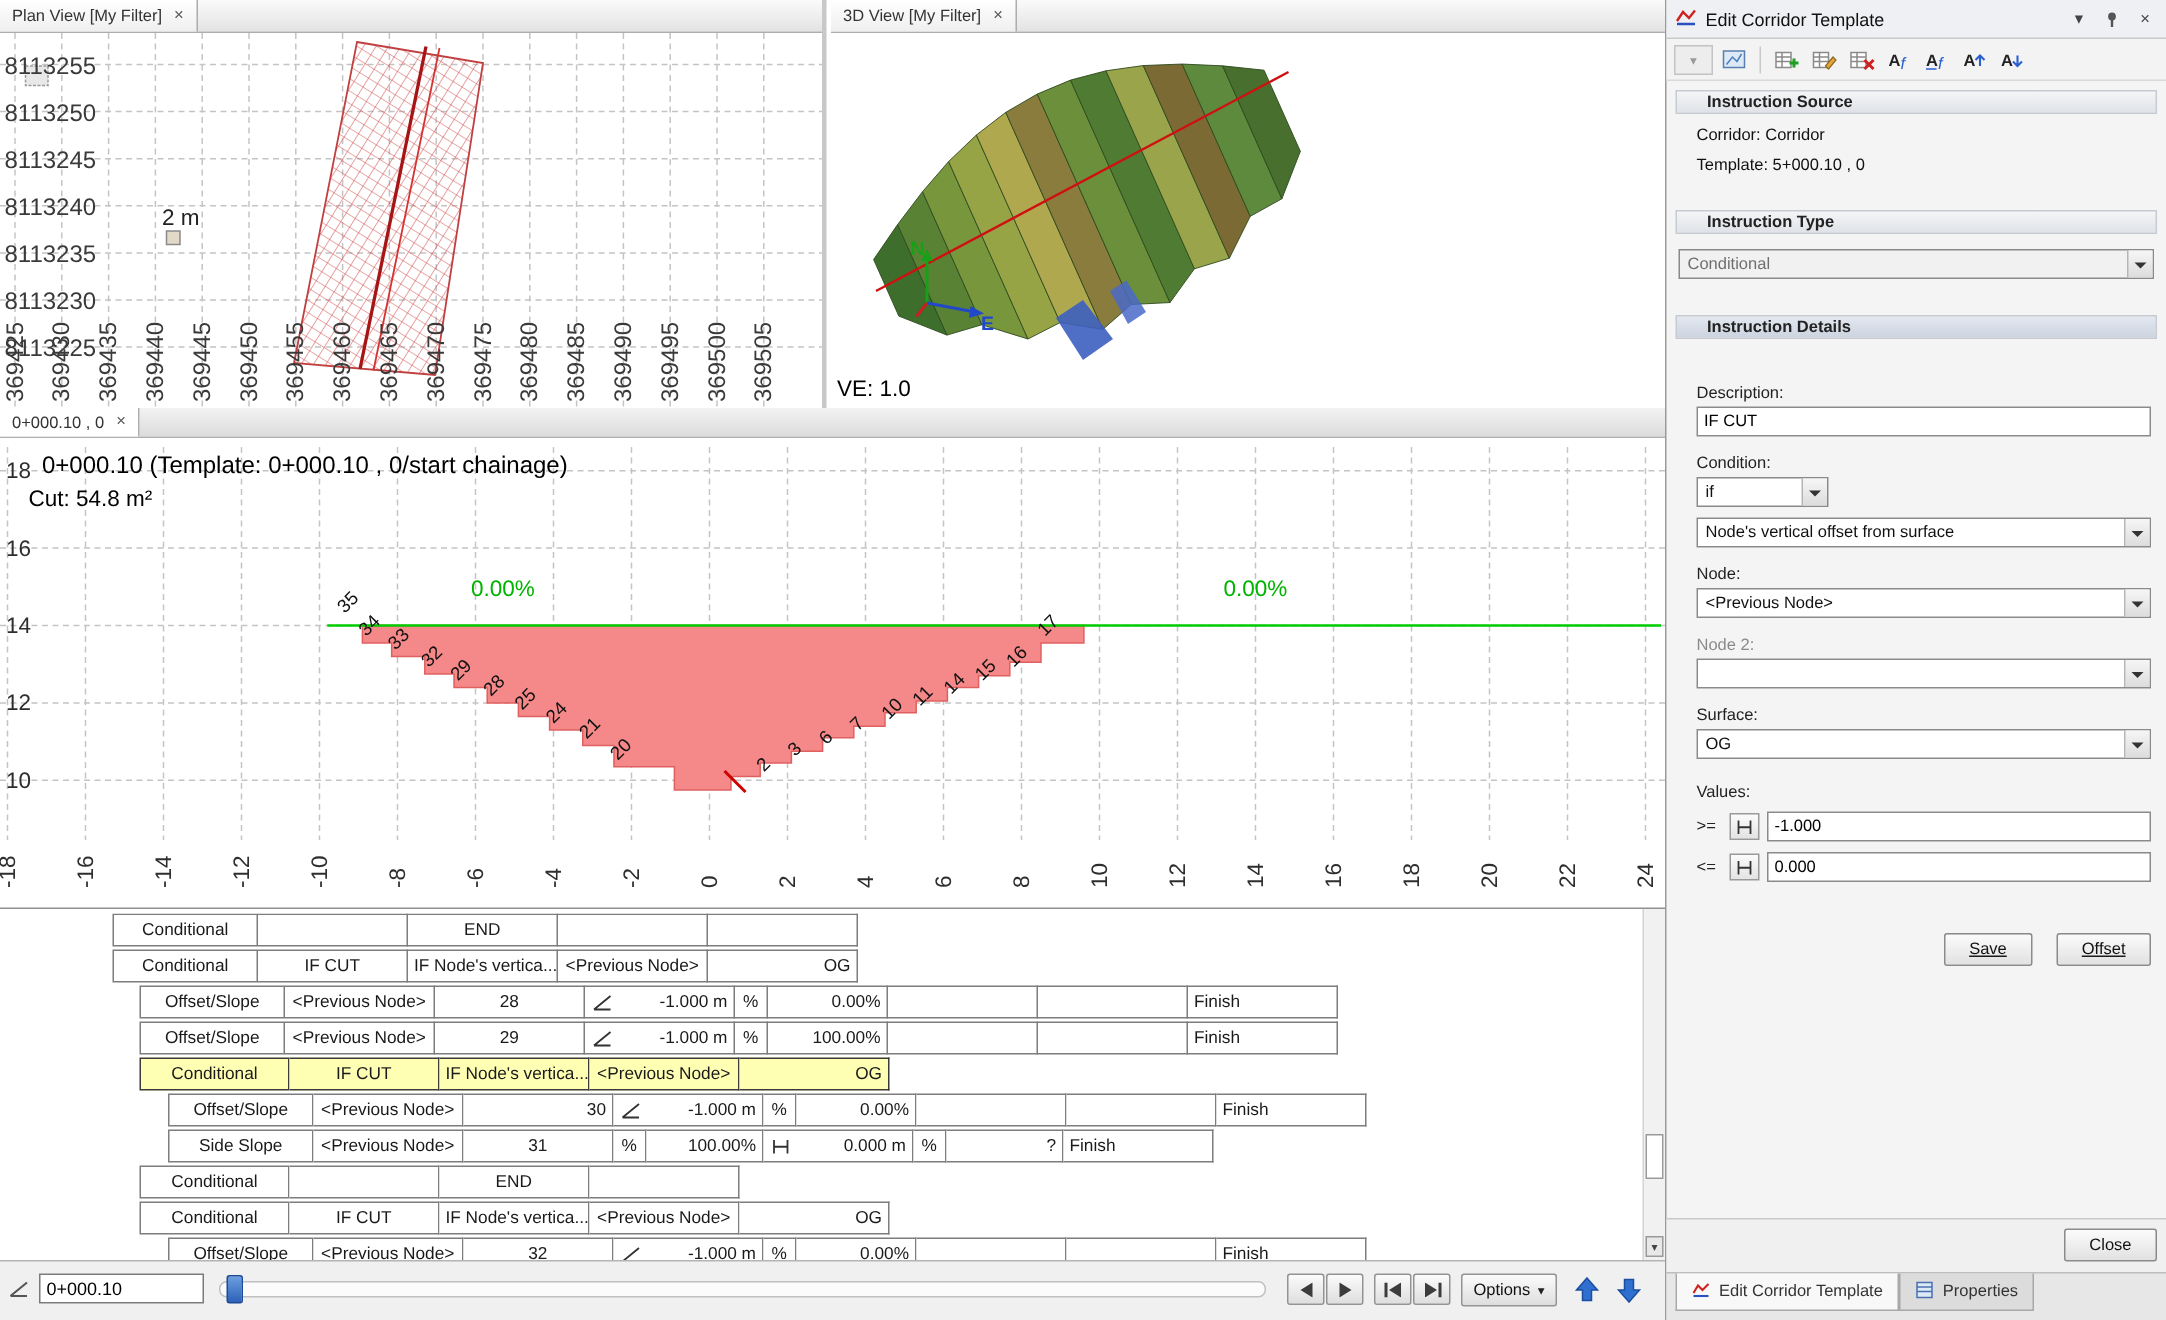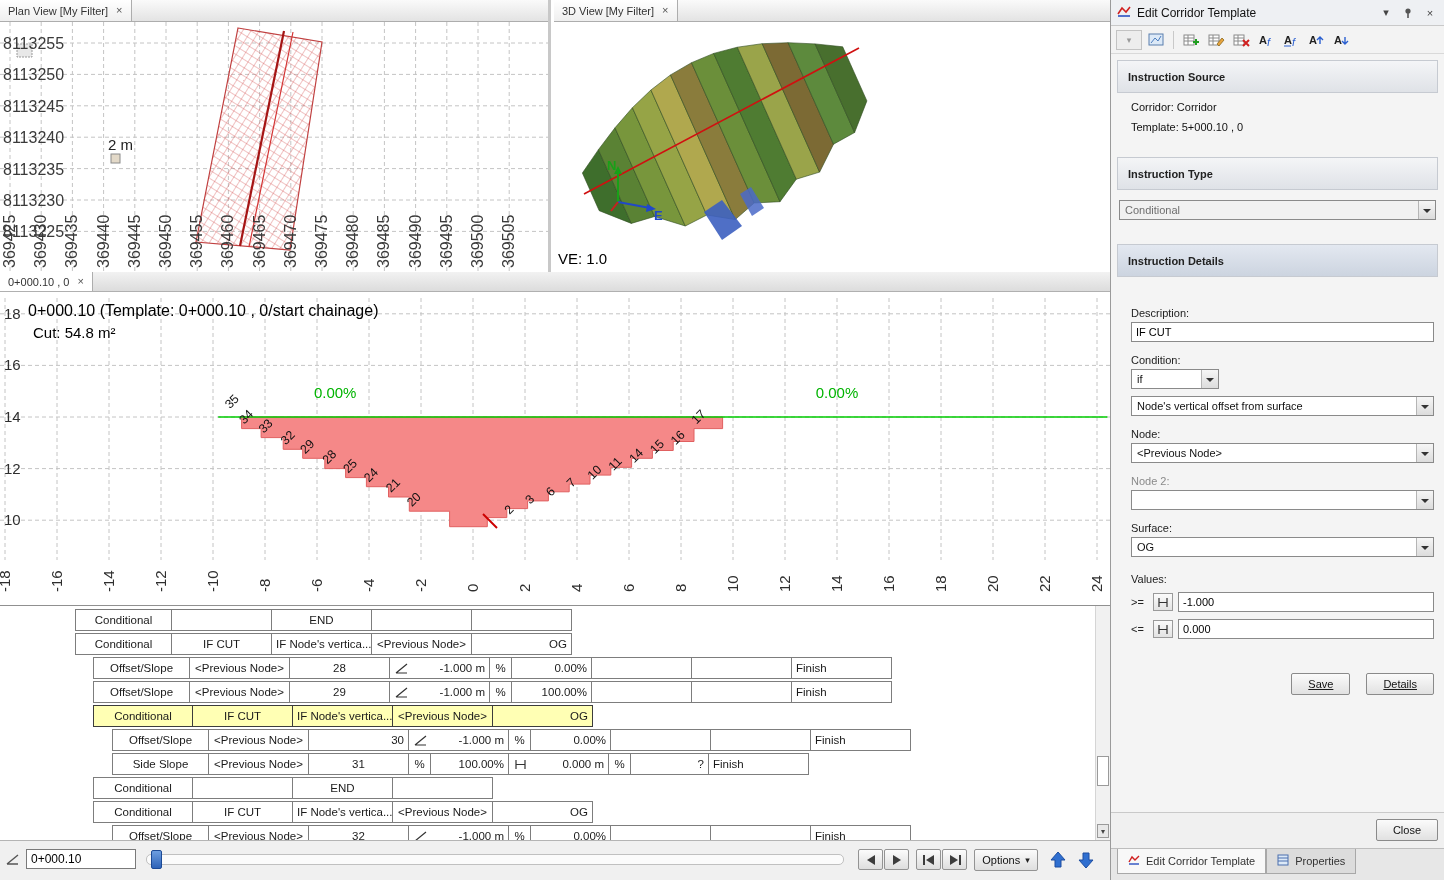--- a/index.html
+++ b/index.html
@@ -28,21 +28,21 @@
   .axis-e{font-size:13px;font-weight:bold;fill:#2048c8;}
   .ve-label{font-size:15px;fill:#000;}
 
   
   #section-pane{left:0;top:272px;width:1110px;height:333px;background:#fff;}
   #section-tabbar{position:absolute;left:0;top:0;width:100%;height:20px;
                   background:linear-gradient(#f2f2f2,#dcdcdc);border-bottom:1px solid #b0b0b0;display:flex;}
   #section-tabbar .ptab{background:#fff;}
   #section-svg{position:absolute;top:20px;left:0;}
   #section-title{position:absolute;left:28px;top:30px;font-size:16px;color:#000;}
-  #section-cut{position:absolute;left:33px;top:52px;font-size:15px;color:#000;}
+  #section-cut{position:absolute;left:19px;top:52px;font-size:15px;color:#000;}
   .axis-label{font-size:15px;fill:#2e2e2e;}
   .node-label{font-size:12.5px;fill:#111;}
   .grade-label{font-size:15px;fill:#00b400;}
 
   
   #table-pane{position:absolute;left:0;top:605px;width:1110px;height:235px;background:#fff;
               border-top:1px solid #909090;overflow:hidden;}
   #table-rows{position:absolute;left:0;top:3px;right:16px;bottom:0;overflow:hidden;}
   .trow{display:flex;height:22px;margin-bottom:2px;}
   .tcell{flex:0 0 auto;border:1px solid #7d7d7d;border-left:none;background:#fff;font-size:11.5px;
@@ -80,22 +80,22 @@
                display:flex;align-items:center;padding:0 6px;gap:6px;font-size:12px;color:#111;}
   #rp-titlebar .spacer{flex:1;}
   .rp-ctl{width:16px;text-align:center;color:#444;font-size:11px;display:flex;align-items:center;justify-content:center;}
   #rp-toolbar{position:absolute;top:26px;left:0;right:0;height:28px;background:#f3f3f3;border-bottom:1px solid #d9d9d9;
               display:flex;align-items:center;gap:3px;padding:0 5px;}
   .tb-combo{width:26px;height:20px;border:1px solid #c3c3c3;background:#ededed;color:#9a9a9a;
             display:flex;align-items:center;justify-content:center;font-size:9px;}
   .tb-icon{width:22px;height:22px;display:flex;align-items:center;justify-content:center;border-radius:2px;}
   .tb-sep{width:1px;height:18px;background:#c9c9c9;margin:0 3px;}
   #rp-body{position:absolute;top:54px;left:0;right:0;bottom:68px;padding:6px 6px 0 6px;overflow:hidden;}
-  .rp-header{height:33px;background:linear-gradient(#f4f5f7,#dfe2e7);border:1px solid #c6cad1;
-             font-weight:bold;font-size:11px;color:#222;display:flex;align-items:center;padding:0 10px;}
+  .rp-header{height:16px;background:linear-gradient(#f4f5f7,#dfe2e7);border:1px solid #c6cad1;
+             font-weight:bold;font-size:11px;color:#222;display:flex;align-items:center;padding:0 20px;}
   .rp-header.details{background:linear-gradient(#e3e8f0,#ccd4e0);}
   .mt{margin-top:24px;}
   .rp-indent{margin:0 4px 0 14px;}
   .rp-text{font-size:11px;color:#111;margin-top:8px;}
   .rp-label{font-size:11px;color:#222;margin:12px 0 3px 0;}
   .rp-label.dim{color:#8a8a8a;}
   .txt-input{width:100%;height:20px;border:1px solid #8a8a8a;background:#fff;font-size:11px;padding:0 4px;
              font-family:"Liberation Sans",sans-serif;}
   .combo{height:20px;border:1px solid #8a8a8a;background:#fff;font-size:11px;display:flex;align-items:center;
          padding:0 0 0 5px;}
@@ -778,21 +778,21 @@
           <span class="measure-btn">
             <svg width="12" height="11">
                 <path d="M2,1 V10 M10,1 V10 M2,5.5 H10" stroke="#333" stroke-width="1.2" fill="none"></path>
               </svg>
           </span>
           <input class="value-input" value="0.000" style="">
         </div>
 
         <div id="rp-buttons">
           <button class="btn">Save</button>
-          <button class="btn">Details</button>
+          <button class="btn">Offset</button>
         </div>
       </div>
     </div>
 
     <div id="rp-footer">
       <button class="btn" id="close-btn">Close</button>
     </div>
 
     <div id="rp-tabbar">
       <div class="rp-tab active">

